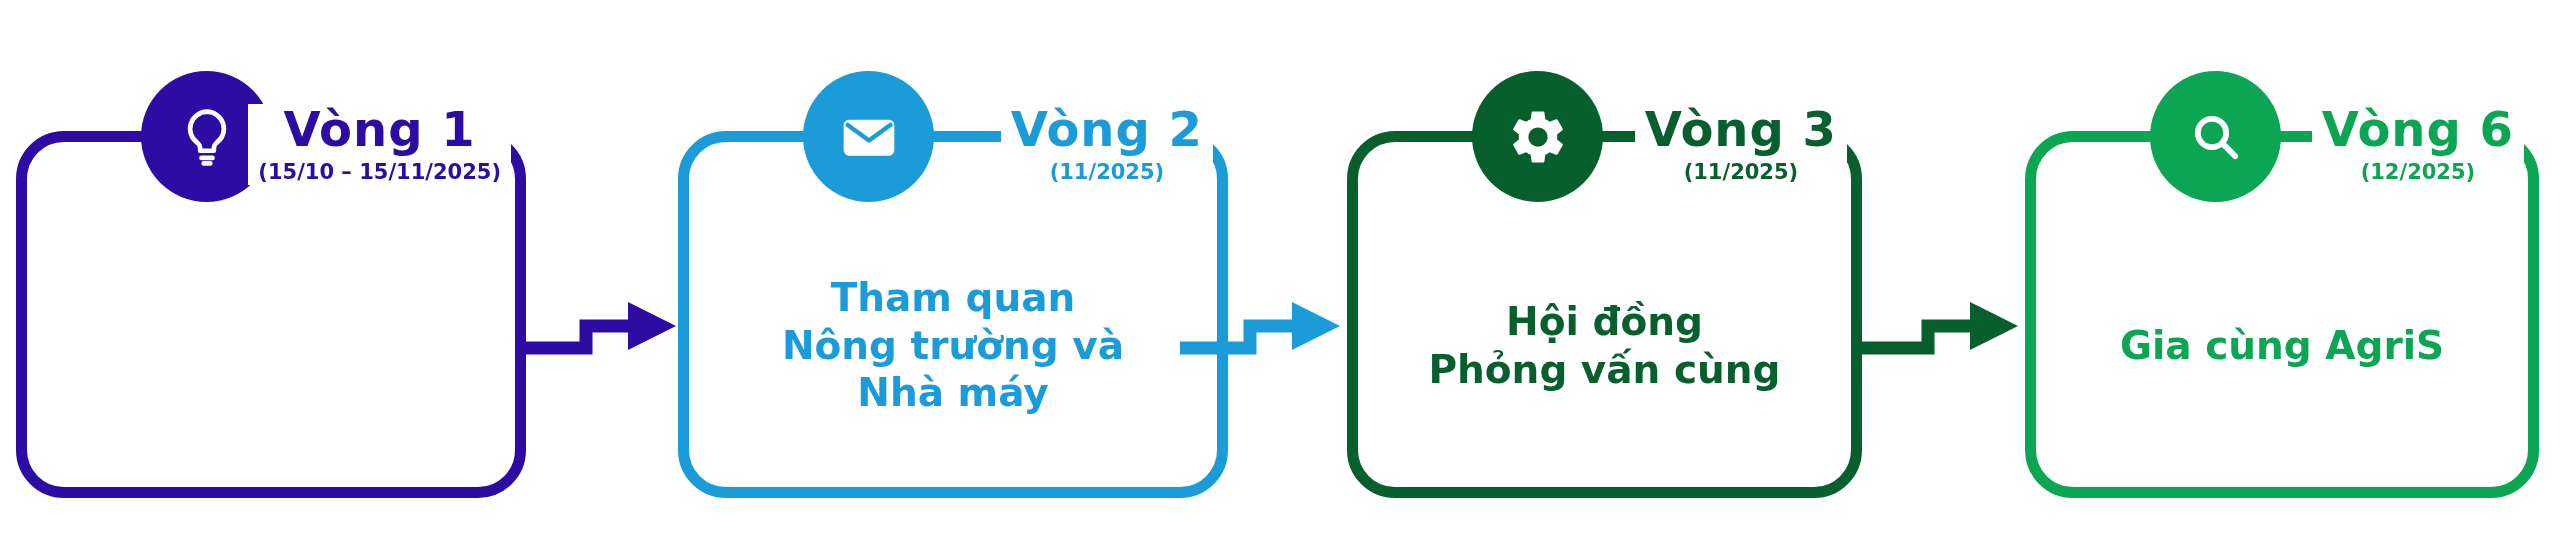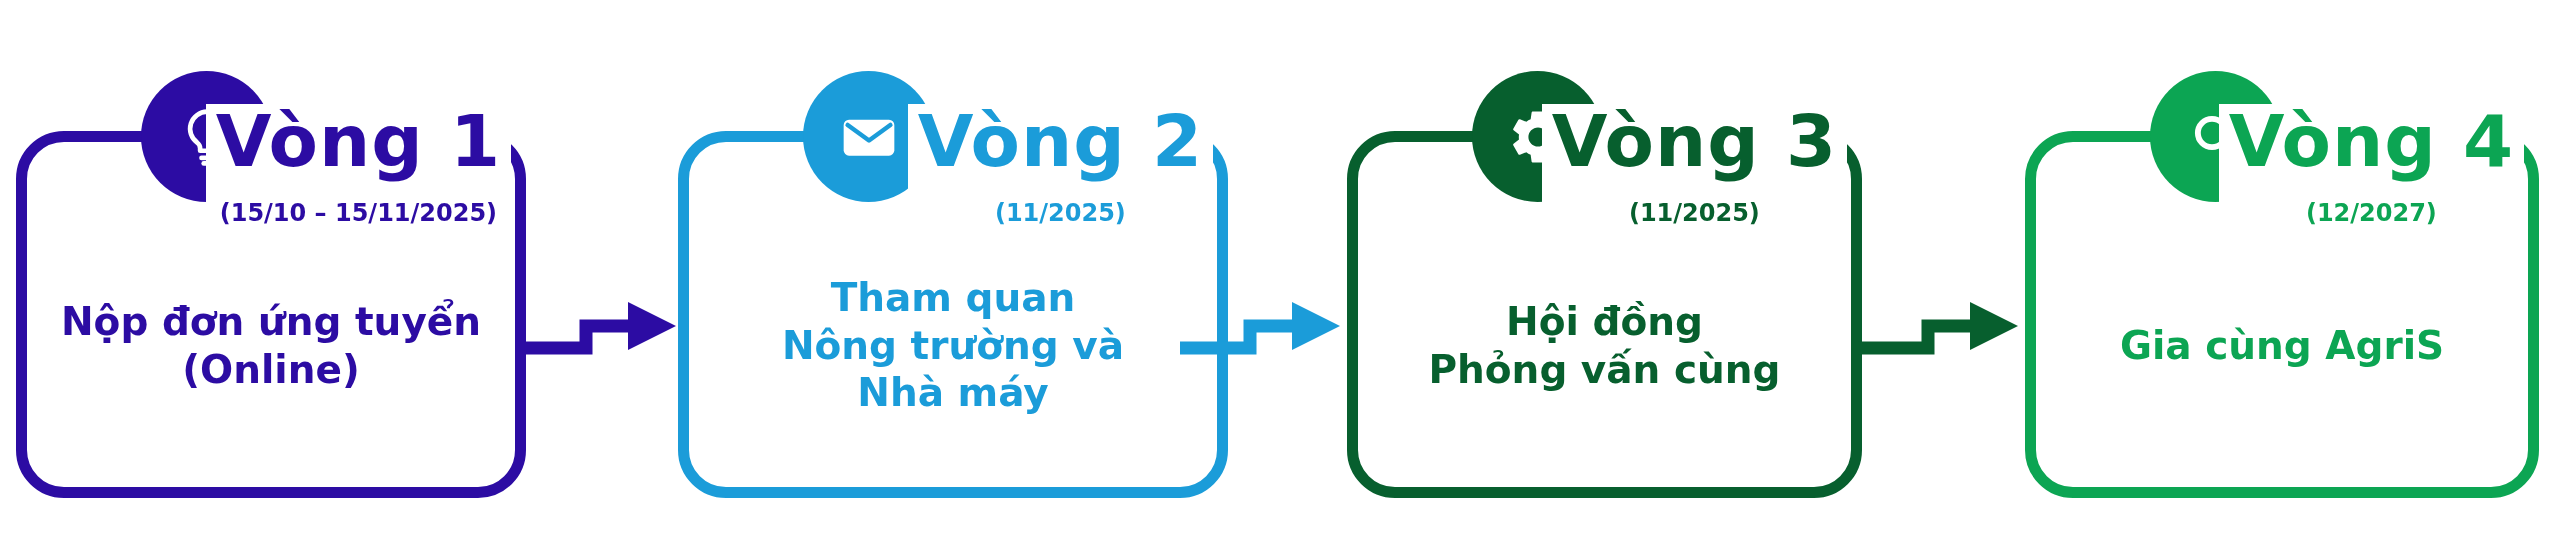--- a/index.html
+++ b/index.html
@@ -17,22 +17,22 @@
     position:absolute;top:-71px;left:114px;width:131px;height:131px;border-radius:50%;
     background:var(--c);color:var(--c);
     display:flex;align-items:center;justify-content:center;
   }
 
   
   .head{
     position:absolute;top:-38px;right:4px;background:#ffffff;
     padding:0 10px;text-align:center;
   }
-  .title{font-size:72px;line-height:1.05;color:var(--c);white-space:nowrap;letter-spacing:1px;}
-  .date{font-size:24px;line-height:1.15;color:var(--c);margin-top:20px;white-space:nowrap;}
+  .title{font-size:48px;line-height:1.05;color:var(--c);white-space:nowrap;letter-spacing:1px;}
+  .date{font-size:21px;line-height:1.15;color:var(--c);margin-top:6px;white-space:nowrap;}
 
   
   .content{
     position:absolute;inset:0;display:flex;flex-direction:column;
     align-items:center;justify-content:center;text-align:center;
     padding-top:62px;font-size:39px;line-height:1.22;color:var(--c);
   }
   .content span{display:block;}
 
   
@@ -47,24 +47,20 @@
     <div class="icon-circle">
       <svg width="66" height="66" viewBox="0 0 24 24" fill="none" stroke="#ffffff" stroke-width="1.7" stroke-linecap="round" stroke-linejoin="round">
         <path d="M12 2.8a6.2 6.2 0 0 0-3.6 11.2c.7.55 1.1 1.3 1.1 2.1v.9h5v-.9c0-.8.4-1.55 1.1-2.1A6.2 6.2 0 0 0 12 2.8z"></path>
         <path d="M10 19.6h4"></path>
         <path d="M10.8 21.6h2.4"></path>
       </svg>
     </div>
     <div class="head">
       <div class="title">Vòng 1</div>
       <div class="date">(15/10 – 15/11/2025)</div>
-    </div>
-    <div class="content">
-      <span>Nộp đơn ứng tuyển</span>
-      <span>(Online)</span>
     </div>
   </div>
 
   <div class="arrow" style="left: 516px; --c: #2c0ca3;">
     <svg width="165" height="60" viewBox="0 0 165 60">
       <path d="M0 48 H70 V26 H114" fill="none" stroke="currentColor" stroke-width="13"></path>
       <polygon points="112,2 112,50 160,26" fill="currentColor"></polygon>
     </svg>
   </div>
 
@@ -117,21 +113,21 @@
   </div>
 
   <div class="stage" style="left: 2025px; width: 514px; --c: #0ca553;">
     <div class="icon-circle">
       <svg width="64" height="64" viewBox="0 0 24 24" fill="none" stroke="#ffffff" stroke-width="2.2" stroke-linecap="round">
         <circle cx="10.5" cy="10.5" r="5.3"></circle>
         <path d="M14.6 14.6L19.2 19.2"></path>
       </svg>
     </div>
     <div class="head">
-      <div class="title">Vòng 4</div>
-      <div class="date">(12/2027)</div>
+      <div class="title">Vòng 6</div>
+      <div class="date">(12/2025)</div>
     </div>
     <div class="content">
       <span>Gia cùng AgriS</span>
     </div>
   </div>
 
 </div>
 
 </body></html>

